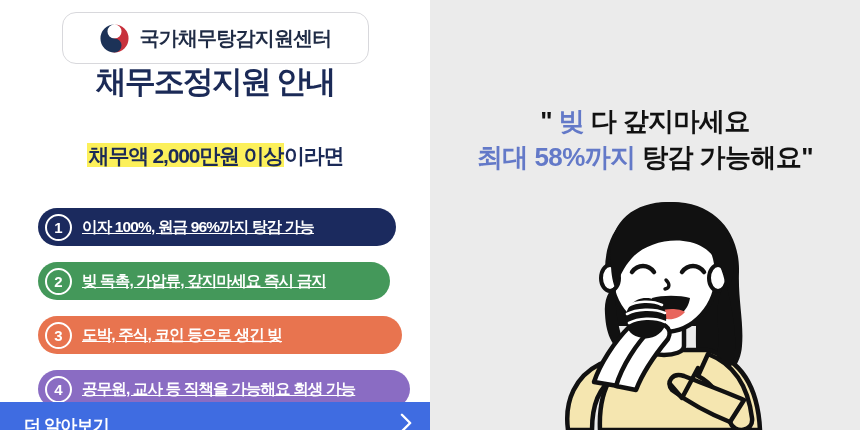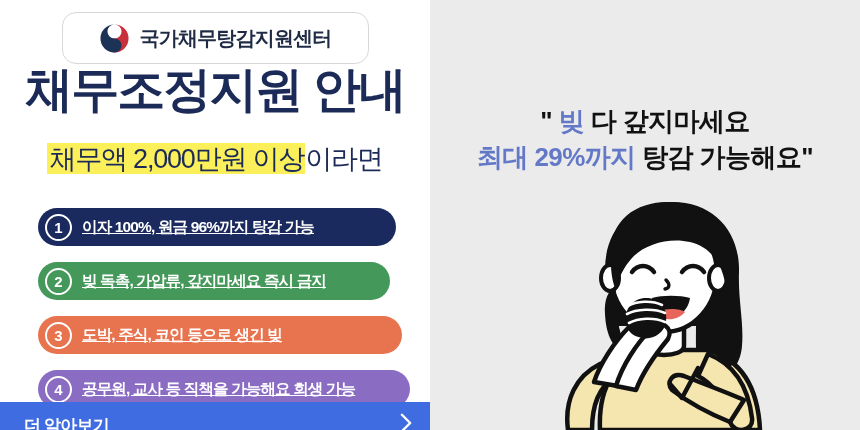--- a/index.html
+++ b/index.html
@@ -66,39 +66,39 @@
     white-space: nowrap;
   }
 
   
   .headline {
     position: absolute;
     left: 0;
     top: 66px;
     width: 430px;
     text-align: center;
-    font-size: 48px;
+    font-size: 31px;
     font-weight: 900;
     color: #1b2a57;
     letter-spacing: -2.0px;
     line-height: 1;
     white-space: nowrap;
   }
 
   
   .sub-wrap {
     position: absolute;
     left: 0;
     top: 142px;
     width: 430px;
     text-align: center;
   }
   .sub-line {
-    font-size: 27px;
-    font-weight: 400;
+    font-size: 21px;
+    font-weight: 700;
     color: #1b2a57;
     letter-spacing: -1.2px;
     line-height: 1.30;
     white-space: nowrap;
   }
   .hl {
     background: #fcf05a;
     padding: 1px 1px 0 2px;
     box-decoration-break: clone;
     -webkit-box-decoration-break: clone;
@@ -280,21 +280,21 @@
 
   <div class="right-panel">
 
     <div class="quote-wrap">
       <div class="quote-line">
         <span class="q-mark">"</span>
         <span class="q-blue">빚</span>
         <span class="q-dark">다 갚지마세요</span>
       </div>
       <div class="quote-line">
-        <span class="q-blue">최대 29%까지</span>
+        <span class="q-blue">최대 58%까지</span>
         <span class="q-dark">탕감 가능해요</span><span class="q-mark">"</span>
       </div>
     </div>
 
     <svg class="illus" viewBox="0 0 258 244">
 
       <path d="M58 96 C52 52 76 18 120 16 C166 14 192 46 191 86 C190 114 196 136 194 160 C192 184 176 196 160 190 C146 185 148 160 148 140 L70 140 Z" fill="#111111"></path>
 
       <path d="M52 244 C50 200 68 172 104 164 L160 164 C194 174 210 202 212 244 Z" fill="#f5e6b0" stroke="#111111" stroke-width="4.5" stroke-linejoin="round"></path>
 

